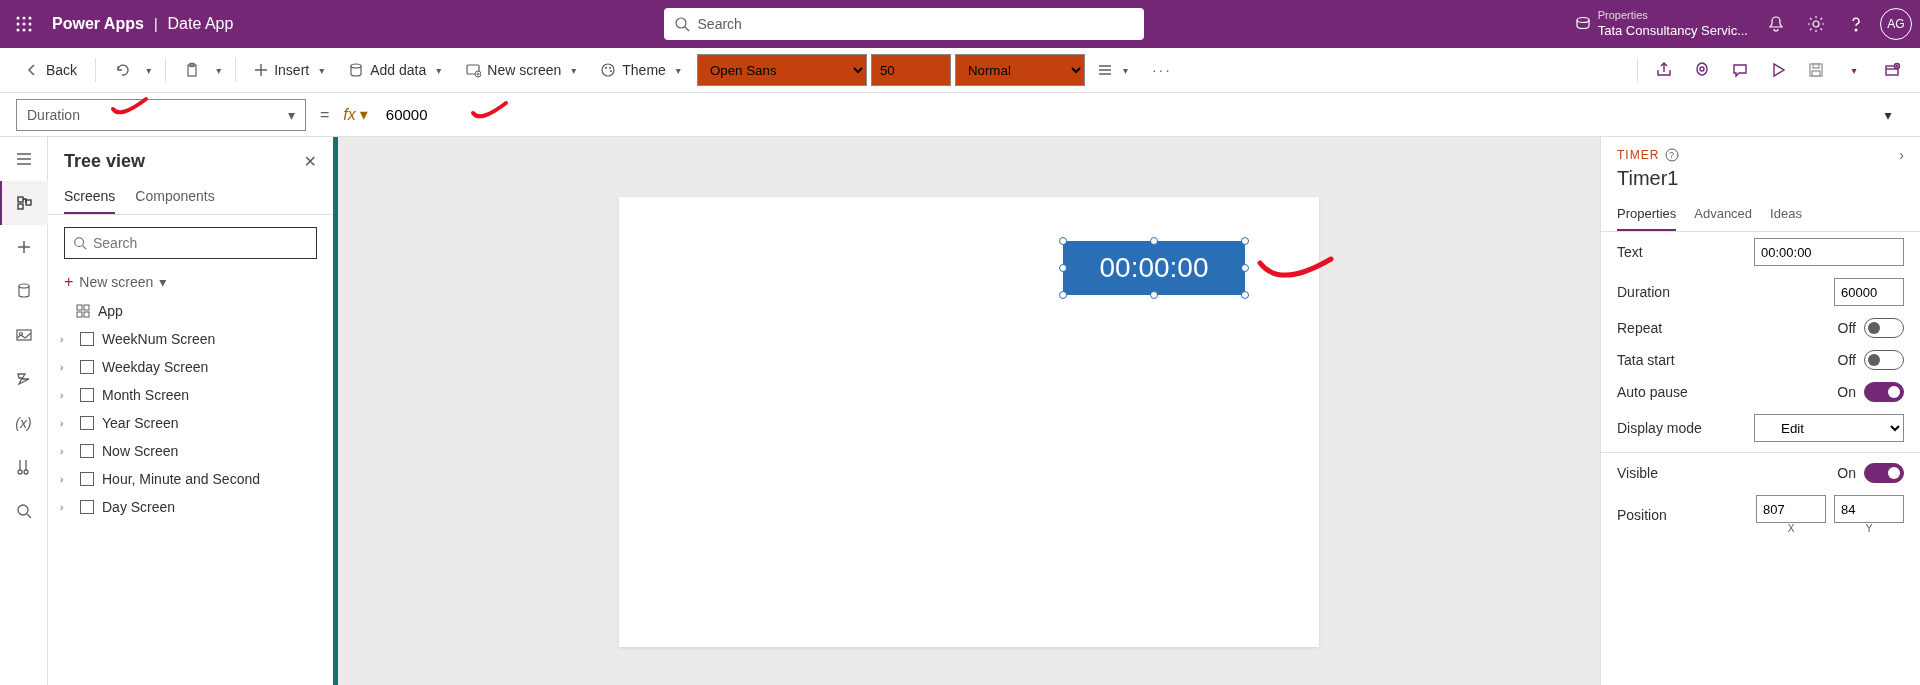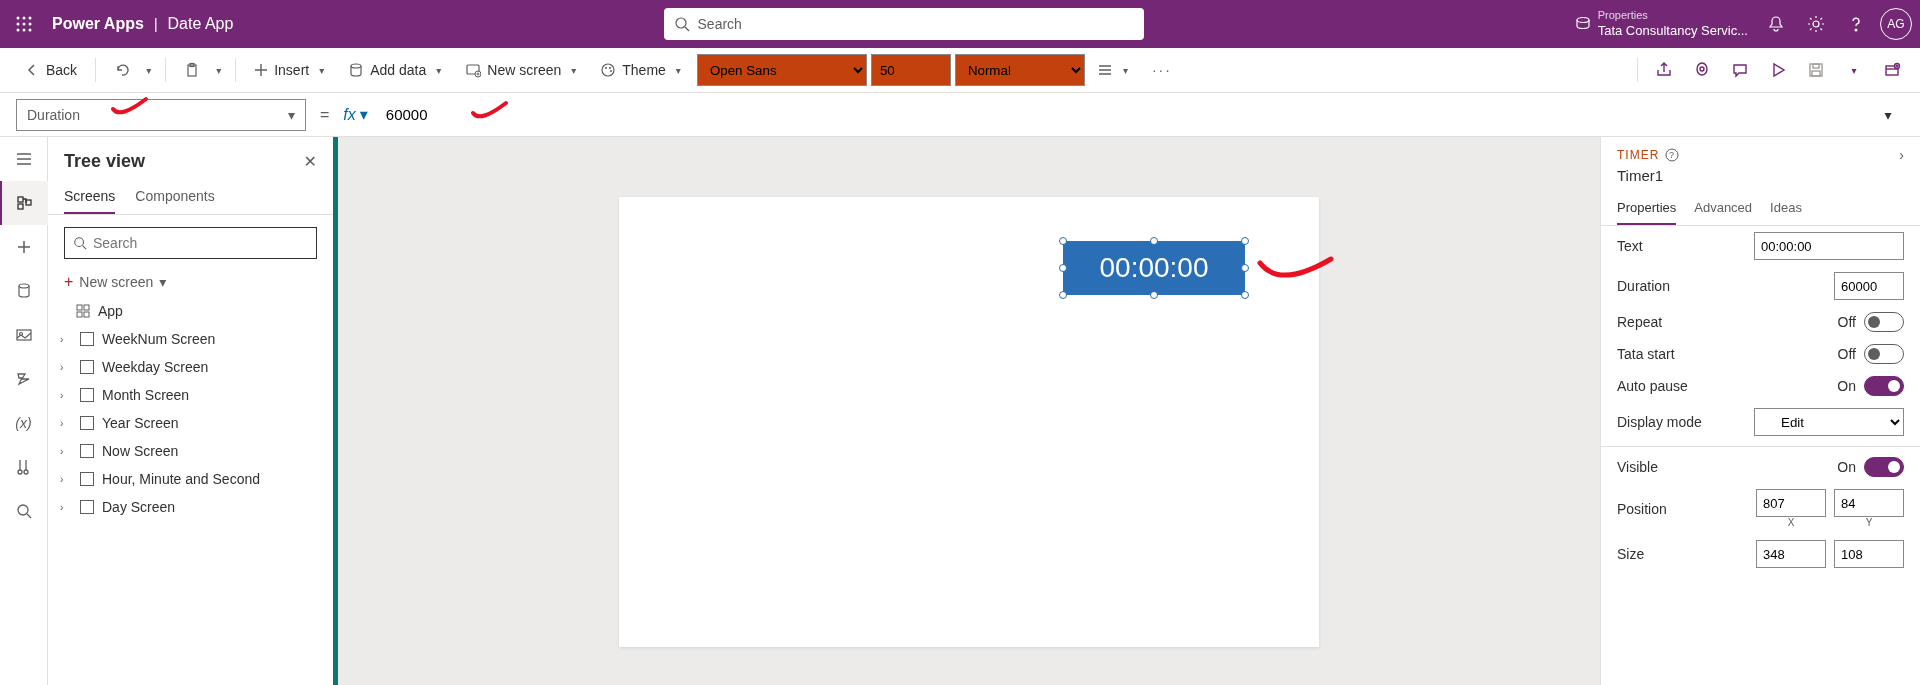--- a/index.html
+++ b/index.html
@@ -31,21 +31,21 @@
 .toolbar select.weight { width: 130px; }
 .toolbar .right-tools { margin-left: auto; display: flex; align-items: center; gap: 14px; }
 .toolbar .right-tools .sep2 { width: 1px; height: 24px; background: #e1dfdd; }
 .toolbar .ric { width: 24px; height: 24px; display:flex; align-items:center; justify-content:center; color:#605e5c; cursor:pointer; }
 .toolbar .ric.purple { color: #742774; }
 
 
 .formula { height: 44px; border-bottom: 1px solid #e1dfdd; display: flex; align-items: center; padding: 0 16px; gap: 10px; position: relative; }
 .formula .prop-select { width: 290px; height: 32px; border: 1px solid #8a8886; padding: 0 10px; display:flex; align-items:center; justify-content:space-between; color:#605e5c; cursor:pointer; }
 .formula .eq { font-size: 16px; color: #605e5c; padding: 0 4px; }
-.formula .fx { display:flex; align-items:center; gap:4px; color:#0369a1; font-style: italic; font-family: serif; font-size: 16px; }
+.formula .fx { display:flex; align-items:center; gap:4px; color:#a16207; font-style: italic; font-family: serif; font-size: 16px; }
 .formula .fx-input { flex: 1; height: 32px; border: none; outline: none; font-size: 15px; padding: 0 8px; }
 .formula .expand { width: 32px; height: 32px; display:flex; align-items:center; justify-content:center; cursor:pointer; }
 
 
 .main { display: flex; height: calc(685px - 48px - 45px - 44px); }
 .left-rail { width: 48px; border-right: 1px solid #e1dfdd; display: flex; flex-direction: column; align-items: center; }
 .left-rail .rail-btn { width: 48px; height: 44px; display:flex; align-items:center; justify-content:center; cursor:pointer; color:#605e5c; }
 .left-rail .rail-btn.active { border-left: 2px solid #742774; background: #f3f2f1; }
 
 .tree-panel { width: 290px; border-right: 5px solid #0f766e; display: flex; flex-direction: column; }
@@ -67,21 +67,21 @@
 .canvas .screen { width: 700px; height: 450px; background: #fff; position: relative; box-shadow: 0 1px 3px rgba(0,0,0,.1); }
 .timer-ctrl { position: absolute; top: 44px; right: 74px; width: 182px; height: 54px; background: #2a6fb5; border: 1px dashed transparent; display:flex; align-items:center; justify-content:center; color:#fff; font-size: 28px; font-weight: 400; }
 .sel-handles { position: absolute; pointer-events: none; }
 .handle { position: absolute; width: 8px; height: 8px; background: #fff; border: 1px solid #2a6fb5; border-radius: 50%; }
 
 .red-check { position: absolute; color: #e81123; font-size: 34px; font-weight: bold; pointer-events: none; }
 
 .prop-panel { width: 320px; border-left: 1px solid #e1dfdd; display:flex; flex-direction: column; }
 .prop-panel .ph { padding: 10px 16px 4px; display:flex; align-items:center; justify-content:space-between; }
 .prop-panel .ph .t { font-size: 12px; color:#c2410c; letter-spacing: 1px; display:flex; align-items:flex-start; gap:6px; }
-.prop-panel .name { padding: 0 16px 8px; font-size: 15px; }
+.prop-panel .name { padding: 0 16px 8px; font-size: 20px; }
 .prop-panel .ptabs { display:flex; gap: 18px; padding: 0 16px; border-bottom: 1px solid #e1dfdd; }
 .prop-panel .ptab { padding: 8px 0; cursor:pointer; font-size: 13px; color:#605e5c; border-bottom: 2px solid transparent; }
 .prop-panel .ptab.active { color:#323130; font-weight:400; border-bottom: 2px solid #742774; }
 .prop-panel .rows { overflow-y:auto; flex:1; }
 .prop-panel .row { display:flex; align-items:center; justify-content:space-between; padding: 6px 16px; }
 .prop-panel .row.sep-top { border-top: 1px solid #e1dfdd; margin-top: 4px; padding-top: 10px; }
 .prop-panel .row label { font-size: 14px; }
 .prop-panel .row input[type=text] { width: 150px; height: 28px; border: 1px solid #8a8886; padding: 0 6px; font-size: 13px; }
 .prop-panel .row input.small { width: 70px; }
 .prop-panel .row .toggle-wrap { display:flex; align-items:center; gap:8px; }
@@ -513,23 +513,16 @@
             </div>
         </div>
       </div>
       <div class="row">
         <label>Position</label>
         <div class="xy-row">
           <div><input type="text" class="small" value="807" style=""><div class="axis">X</div></div>
           <div><input type="text" class="small" value="84" style=""><div class="axis">Y</div></div>
         </div>
       </div>
-      <div class="row">
-        <label>Size</label>
-        <div class="xy-row">
-          <div><input type="text" class="small" value="348" style=""></div>
-          <div><input type="text" class="small" value="108" style=""></div>
-        </div>
-      </div>
     </div>
   </div>
 
 </div>
 
 </body></html>

